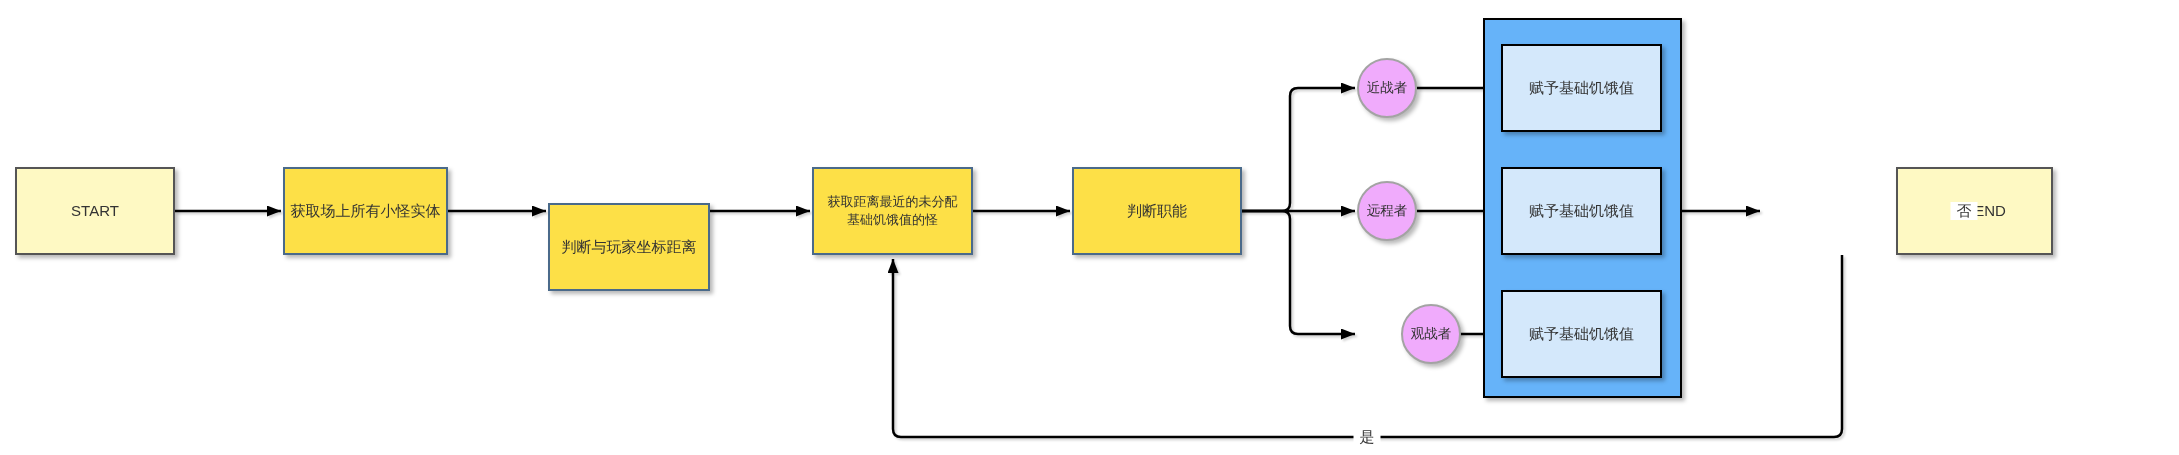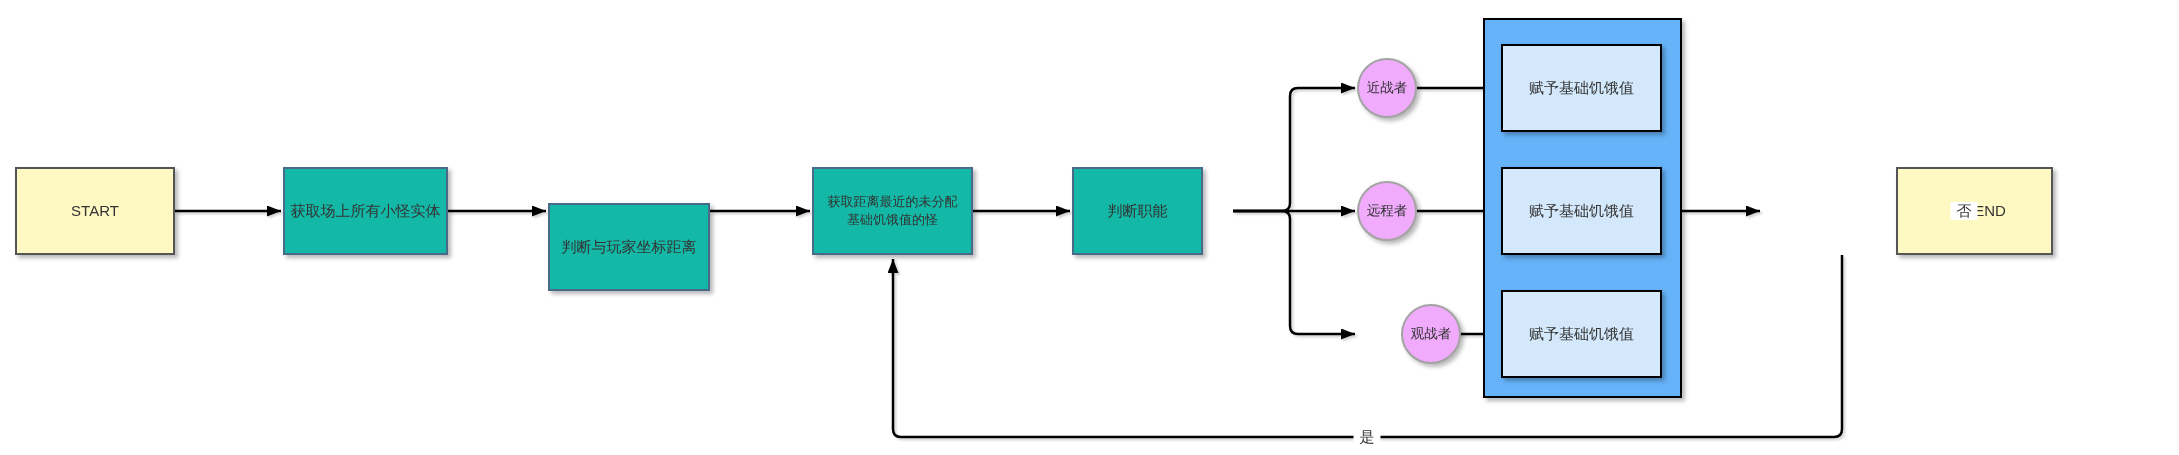--- a/index.html
+++ b/index.html
@@ -4,21 +4,21 @@
 <style>
   html,body{margin:0;padding:0;background:#ffffff;font-family:"Liberation Sans","DejaVu Sans",sans-serif;}
   #canvas{position:relative;width:2179px;height:455px;background:#ffffff;overflow:hidden;}
 
   #edges{position:absolute;left:0;top:0;width:2179px;height:455px;z-index:1;
          filter:drop-shadow(2px 2px 1px rgba(0,0,0,0.18));}
 
   .node{position:absolute;z-index:2;display:flex;align-items:center;justify-content:center;
         text-align:center;color:#333333;font-size:15px;line-height:1.35;
         box-shadow:3px 3px 4px rgba(0,0,0,0.28);box-sizing:border-box;}
-  .rect{border:2px solid #4a6a8a;background:#14b8a6;}
+  .rect{border:2px solid #4a6a8a;background:#fde047;}
   .terminal{border:2px solid #555555;background:#fef9c3;}
   .small{font-size:13px;padding:0 10px;}
   .circle{border:2px solid #a3a3a3;background:#f0abfc;border-radius:50%;font-size:13.5px;}
   .container{position:absolute;z-index:1;border:2px solid #000000;background:#66b3f9;
              box-shadow:3px 3px 4px rgba(0,0,0,0.28);box-sizing:border-box;}
   .inner{border:2px solid #000000;background:#d4e8fb;z-index:2;text-align:right;}
 
   .edge-label{position:absolute;z-index:3;transform:translate(-50%,-50%);
               background:#ffffff;color:#333333;font-size:15px;padding:0 6px;line-height:1.2;}
 </style>
@@ -61,21 +61,21 @@
   </div>
 
   <div class="node rect" style="left:548px;top:167px;width:162px;height:88px;margin-top:36px;">
     <span>判断与玩家坐标距离</span>
   </div>
 
   <div class="node rect small" style="left:812px;top:167px;width:161px;height:88px;">
     <span>获取距离最近的未分配基础饥饿值的怪</span>
   </div>
 
-  <div class="node rect" style="left:1072px;top:167px;width:131px;height:88px;">
+  <div class="node rect" style="left:1072px;top:167px;width:170px;height:88px;">
     <span>判断职能</span>
   </div>
 
   <div class="node circle" style="left:1357px;top:58px;width:60px;height:60px;">
     <span>近战者</span>
   </div>
 
   <div class="node circle" style="left:1357px;top:181px;width:60px;height:60px;">
     <span>远程者</span>
   </div>

